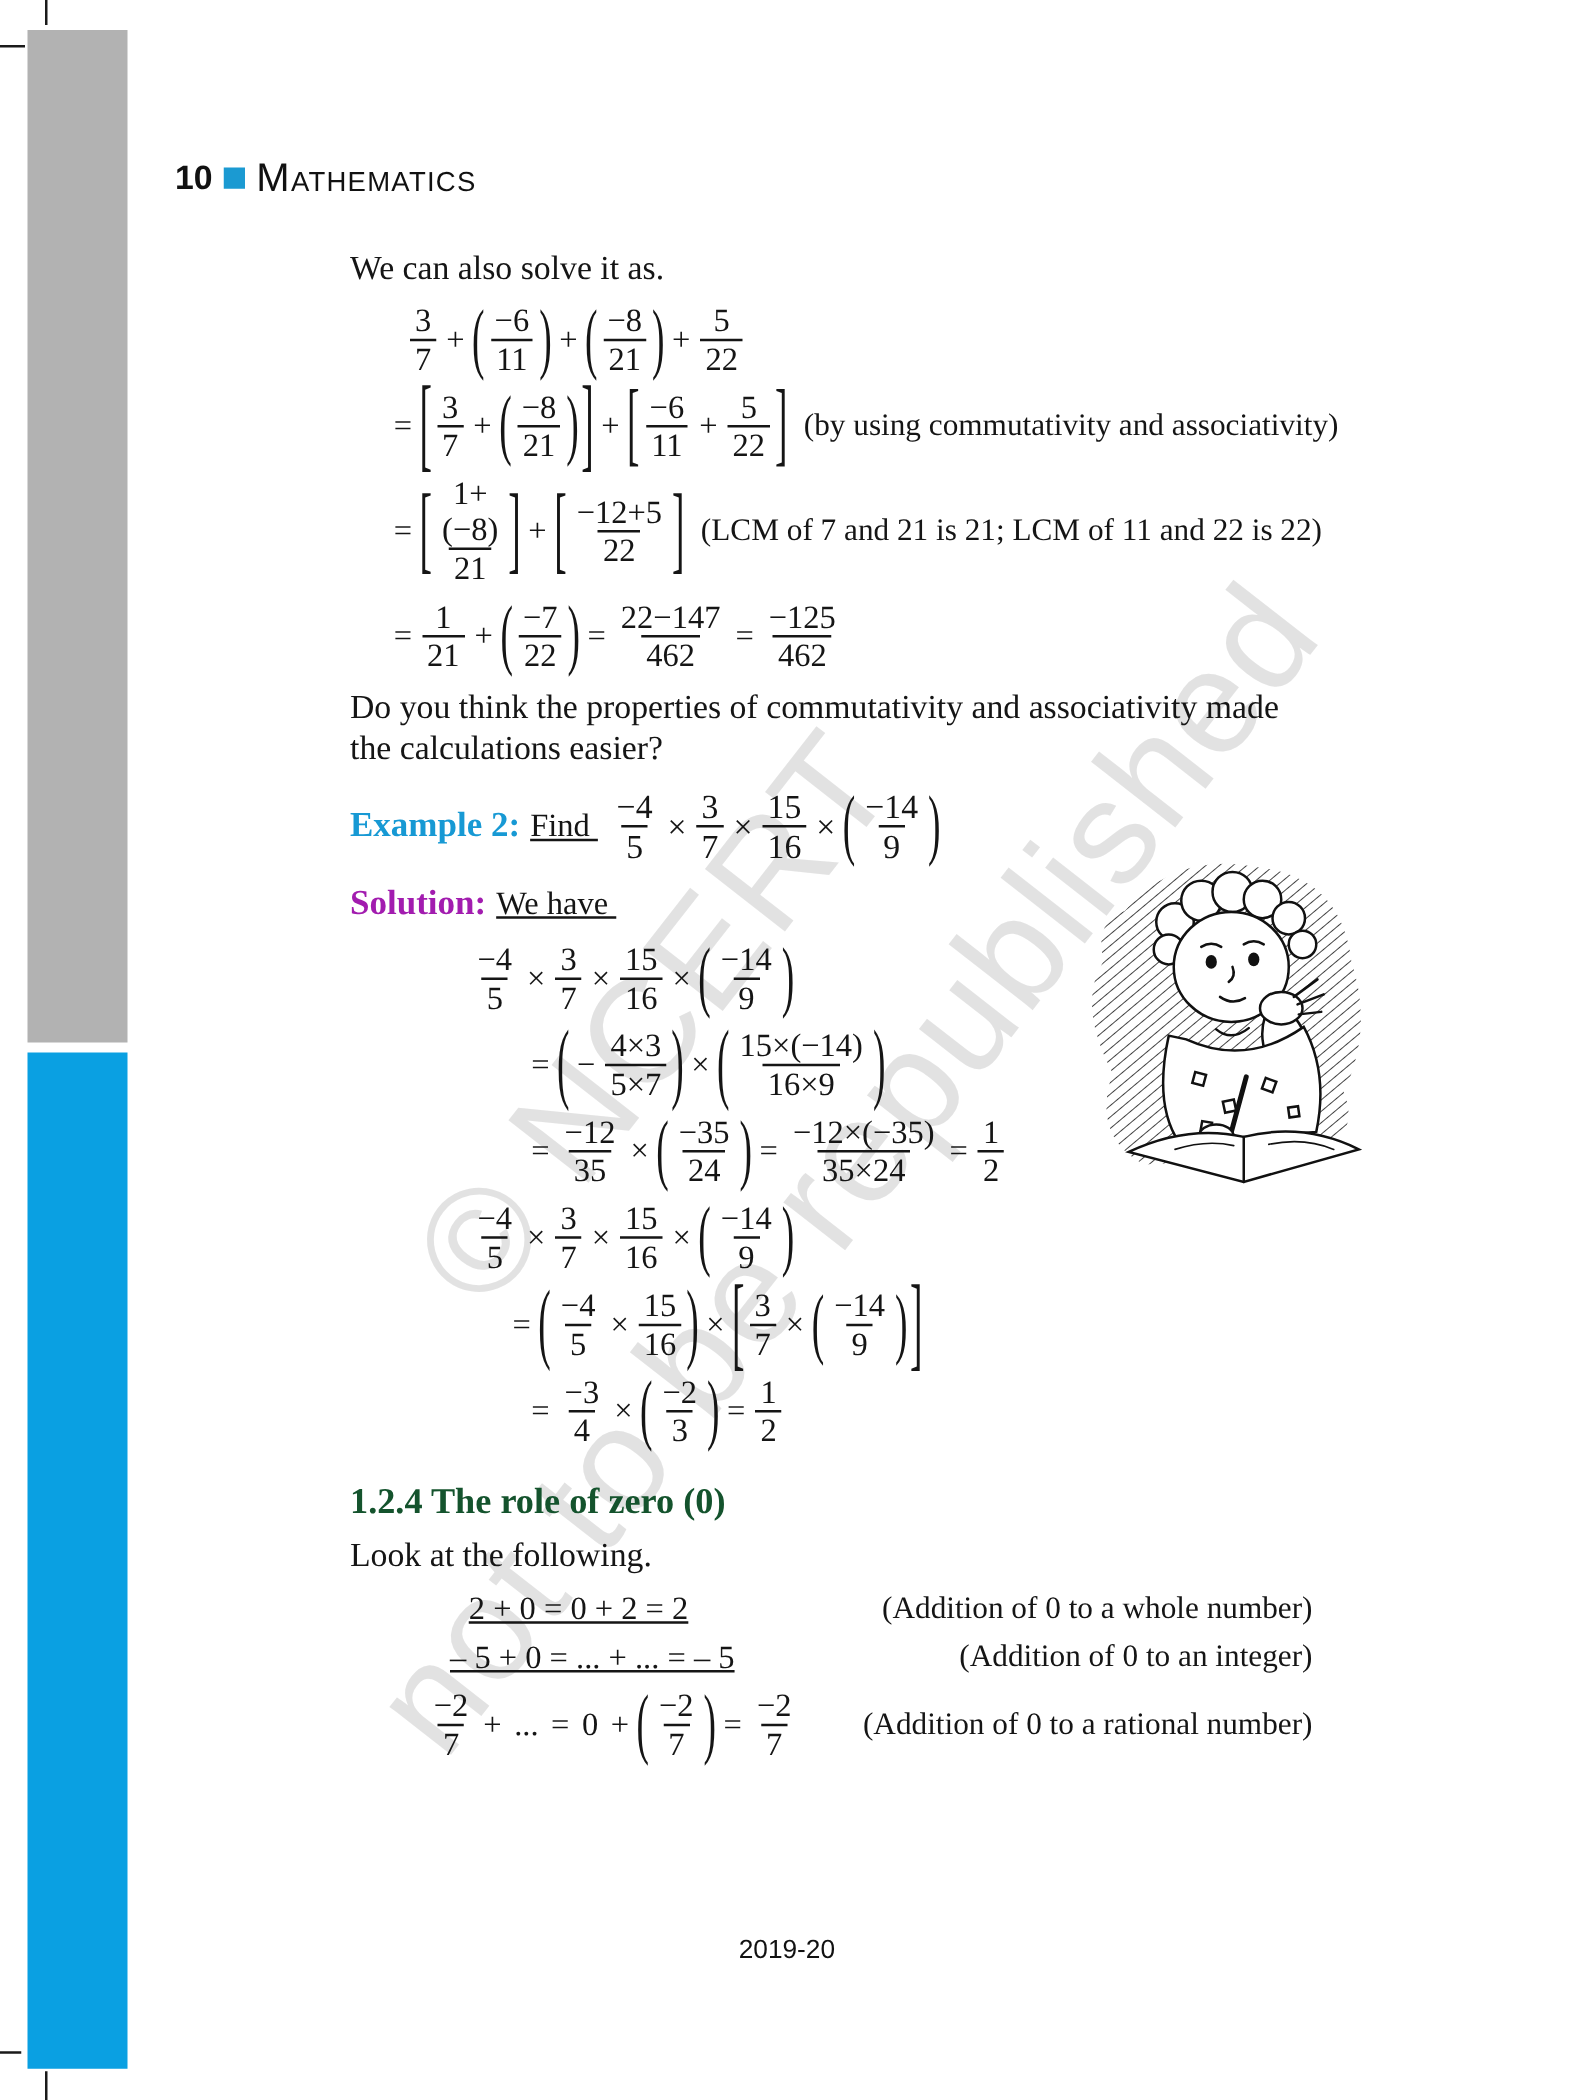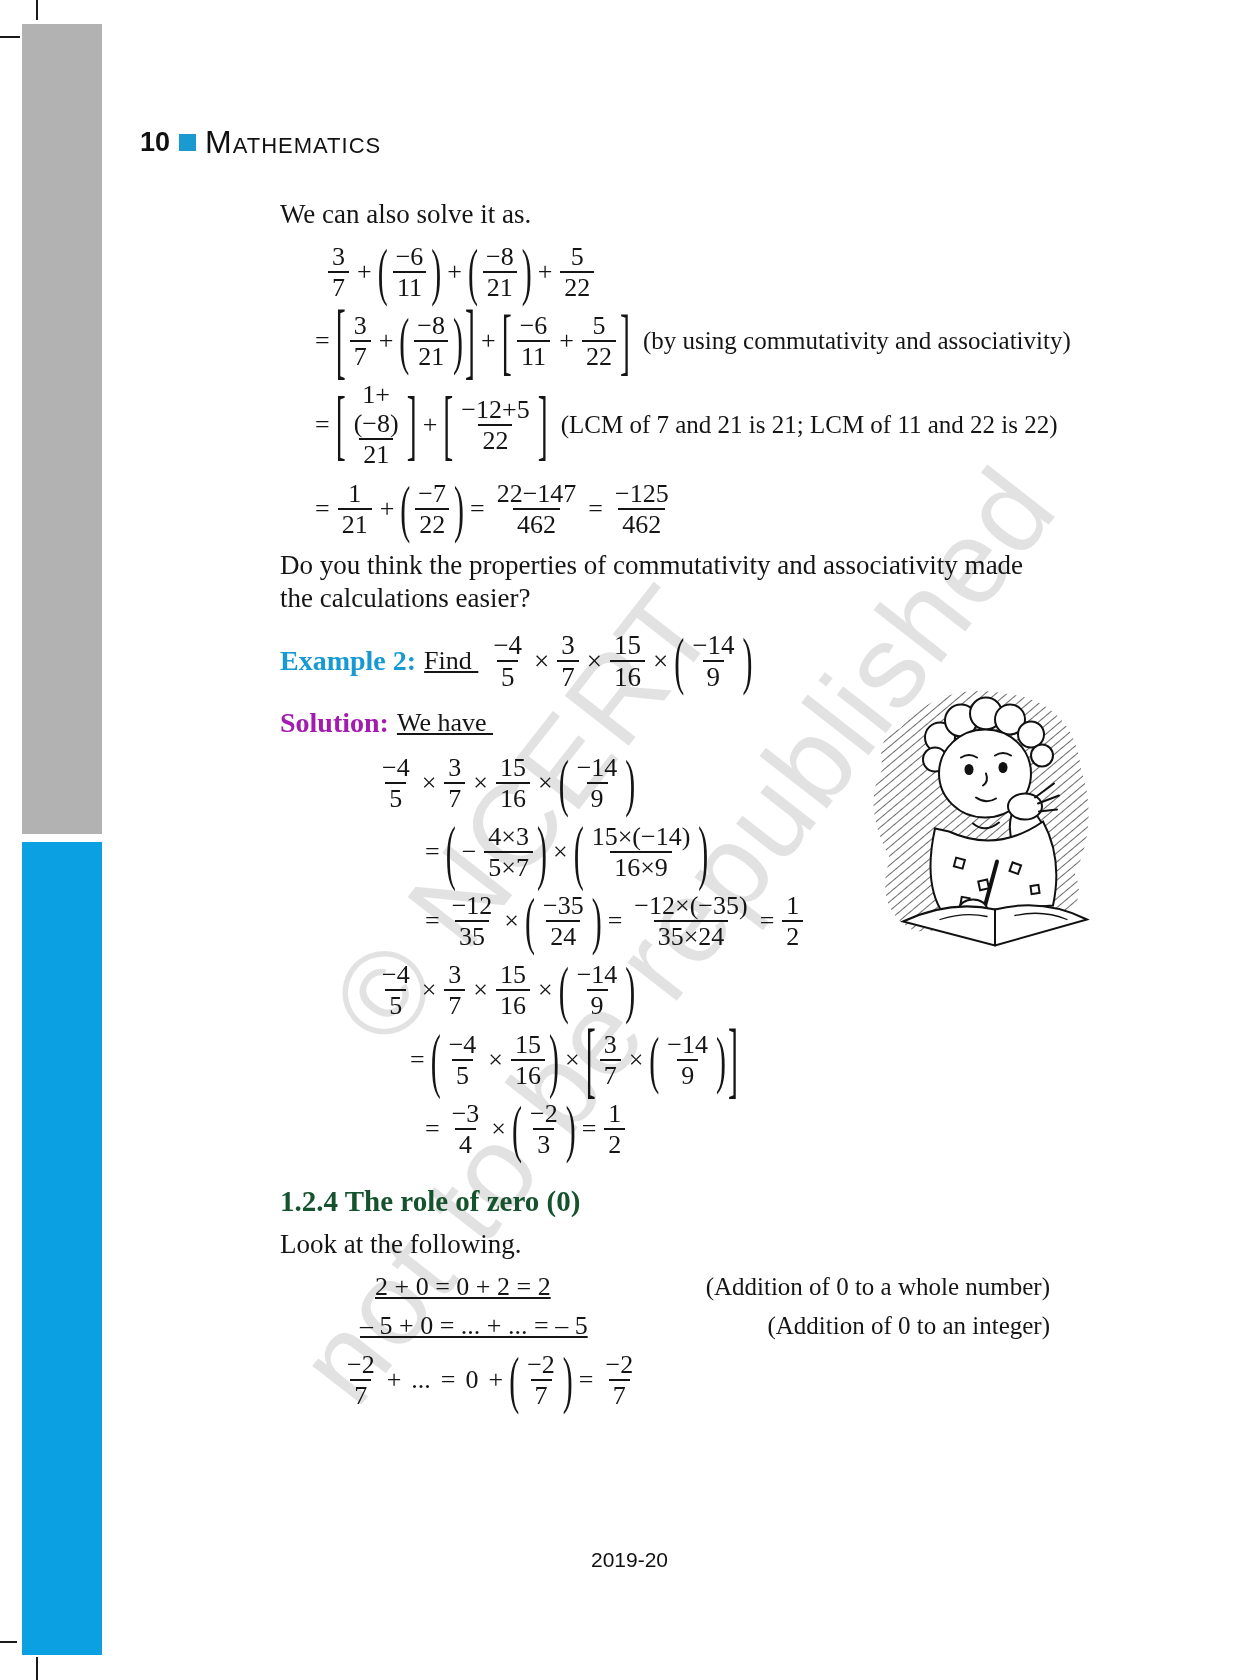--- a/index.html
+++ b/index.html
@@ -424,16 +424,17 @@
           <span class="num">−2</span>
           <span class="den">7</span>
         </span>
         <span class="bp" style="transform: scaleY(2.1);">)</span>
         <span class="op">=</span>
         <span class="fr">
           <span class="num">−2</span>
           <span class="den">7</span>
         </span>
       </span>
+      <span class="note">(Addition of 0 to a rational number)</span>
     </div>
   </div>
 
 <div class="footer">2019-20</div>
 
 </body></html>

